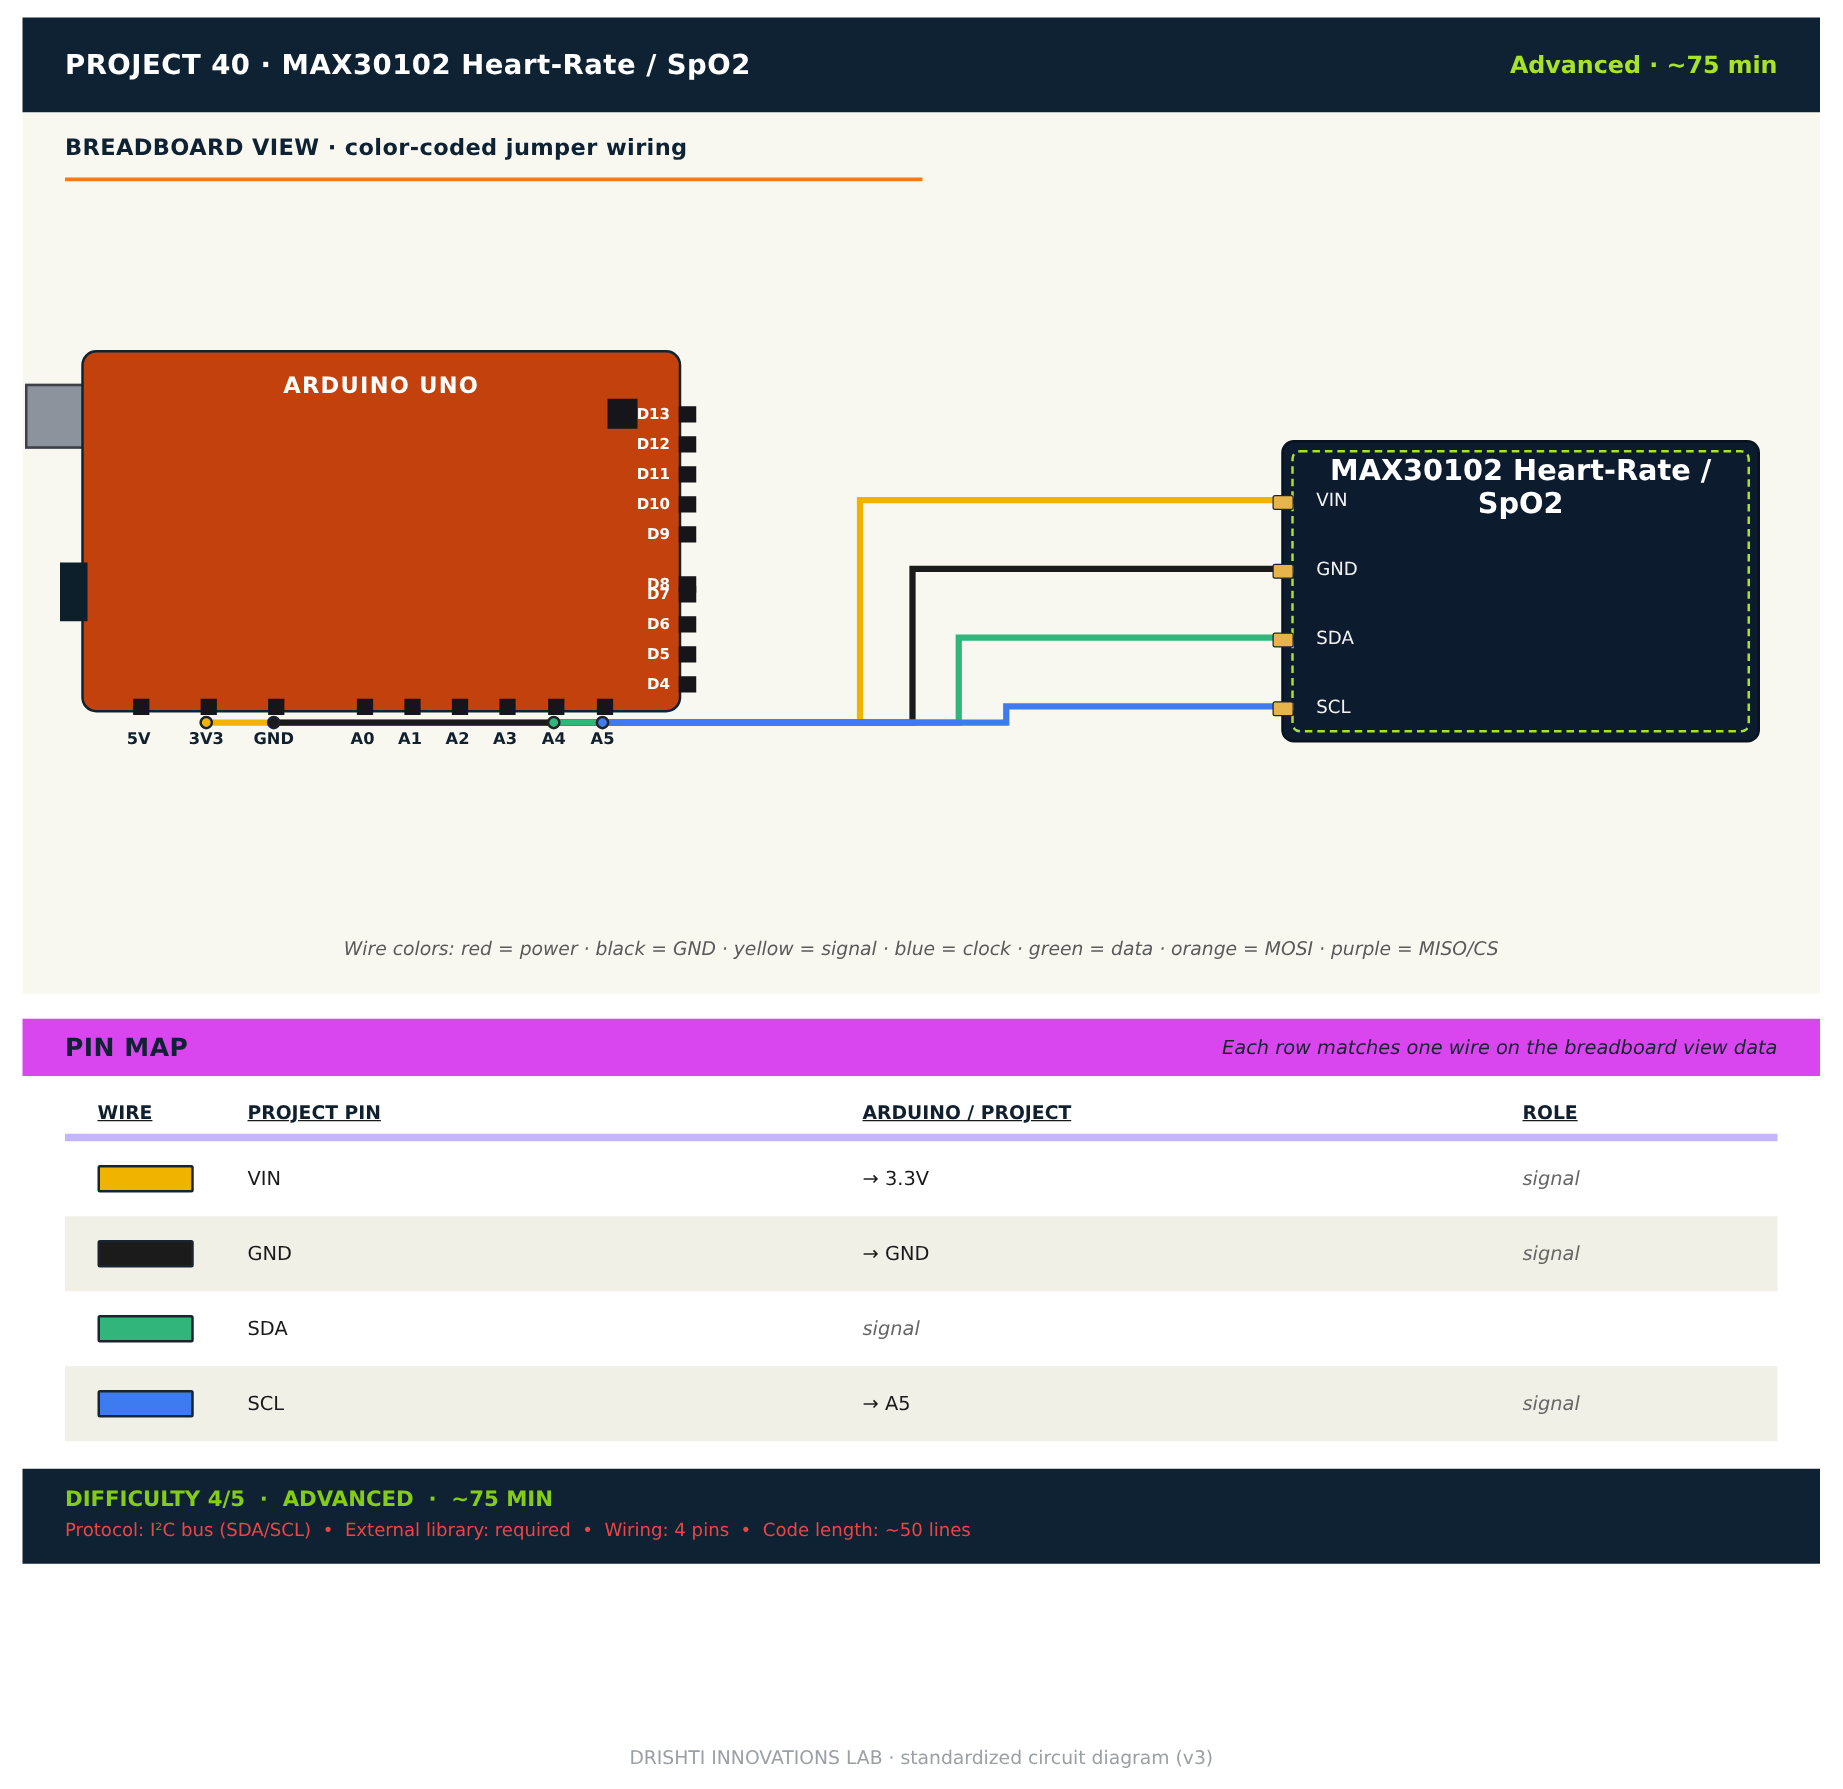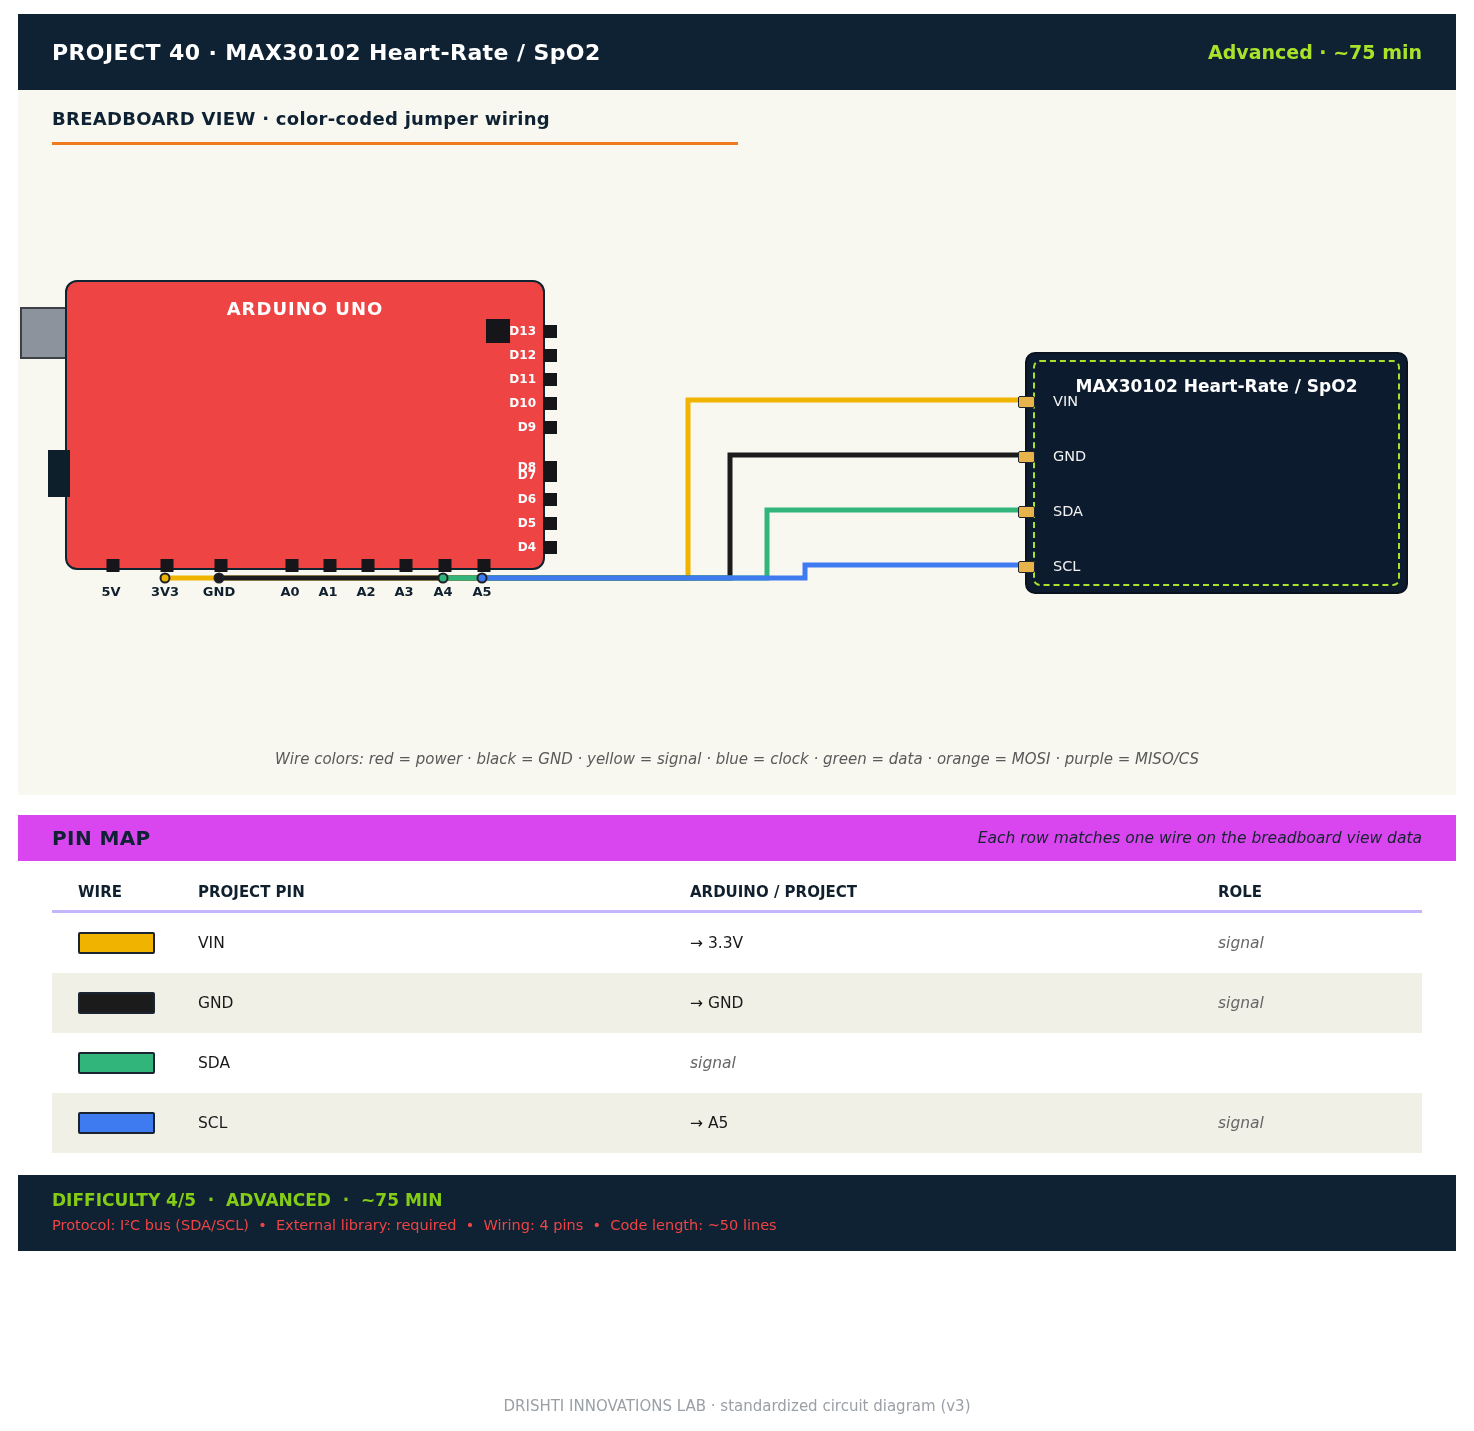--- a/index.html
+++ b/index.html
@@ -26,21 +26,21 @@
     font-size:18px; font-weight:700; color:#0e2233; letter-spacing:.3px;
   }
   .bb-rule { position:absolute; left:34px; top:52px; width:686px; height:3px; background:#f07a1e; }
 
   .wires { position:absolute; left:0; top:0; width:1438px; height:705px; z-index:1; }
   .wire { fill:none; stroke-width:5; }
 
   
   .board {
     position:absolute; left:47px; top:190px; width:480px; height:290px;
-    background:#ef4444; border:2.5px solid #0c2530; border-radius:12px; z-index:0;
+    background:#c2410c; border:2.5px solid #0c2530; border-radius:12px; z-index:0;
   }
   .board-label {
     position:absolute; left:0; right:0; top:16px; text-align:center;
     color:#ffffff; font-size:18px; font-weight:700; letter-spacing:1px;
   }
   .usb {
     position:absolute; left:2px; top:217px; width:48px; height:52px;
     background:#8d939c; border:2px solid #3c4148;
   }
   .powerjack {
@@ -64,21 +64,21 @@
   }
 
   
   .module {
     position:absolute; left:1007px; top:262px; width:383px; height:242px;
     background:#0d1b2e; border:2px solid #091320; border-radius:10px; z-index:2;
   }
   .module-dash { position:absolute; inset:6px; border:2px dashed #a9e22b; border-radius:7px; }
   .module-title {
     position:absolute; left:0; right:0; top:10px; text-align:center;
-    color:#ffffff; font-size:17px; font-weight:700;margin-top:12px;
+    color:#ffffff; font-size:23px; font-weight:700;
   }
   .mpin-pad {
     position:absolute; left:-9px; width:17px; height:12px;
     border:1.5px solid #20242a; border-radius:2px;
   }
   .mpin-label { position:absolute; left:26px; color:#f2f2f2; font-size:14.5px; }
 
   .bb-legend {
     position:absolute; left:0; right:0; top:660px; text-align:center;
     font-style:italic; font-size:15px; color:#5a5a5a;
@@ -90,21 +90,21 @@
     display:flex; justify-content:space-between; align-items:center; padding:0 34px;
   }
   .pinmap-title { font-size:20px; font-weight:700; color:#0e2233; letter-spacing:.4px; }
   .pinmap-sub { font-style:italic; font-size:15.5px; color:#15232e; }
 
   .pinmap-table { background:#ffffff; padding:12px 34px 0; }
   .tbl-row {
     display:grid; grid-template-columns:120px 492px 528px auto;
     align-items:center; padding-left:26px;
   }
-  .tbl-head { height:40px; border-bottom:3px solid #c4b5fd; }
+  .tbl-head { height:40px; border-bottom:6px solid #c4b5fd;text-decoration:underline; }
   .tbl-head span { font-size:15px; font-weight:700; color:#11202e; }
   .tbl-data { height:60px; font-size:15.5px; }
   .tbl-data:nth-child(odd) { background:#f0f0e7; }
   .swatch { width:77px; height:22px; border:2px solid #1a2430; border-radius:2px; }
   .role-cell { font-style:italic; color:#666666; }
 
   
   .diff-bar { margin:22px 18px 0; height:76px; background:#0e2233; padding:15px 34px; }
   .diff-title { color:#84cc16; font-size:17px; font-weight:700; white-space:pre-wrap; }
   .diff-details { color:#ef4444; font-size:14.5px; margin-top:7px; white-space:pre-wrap; }

